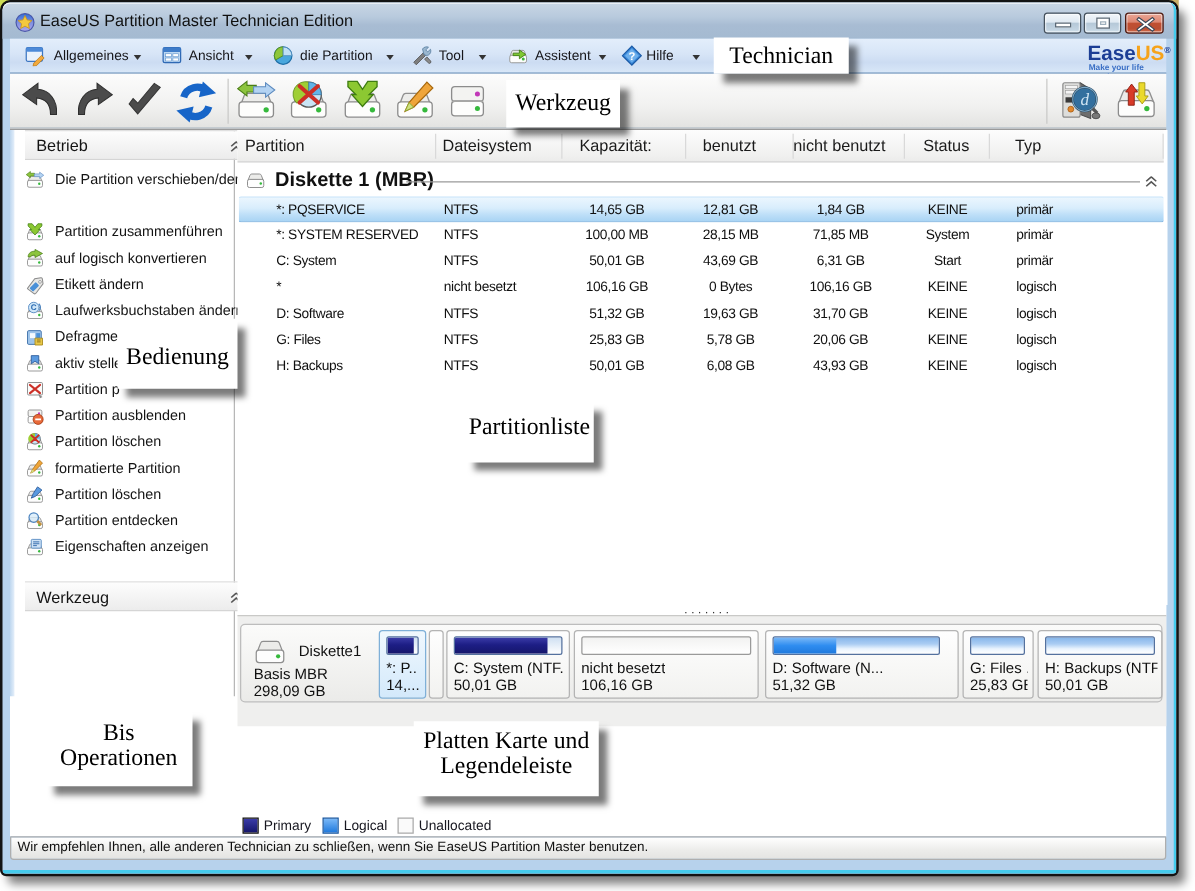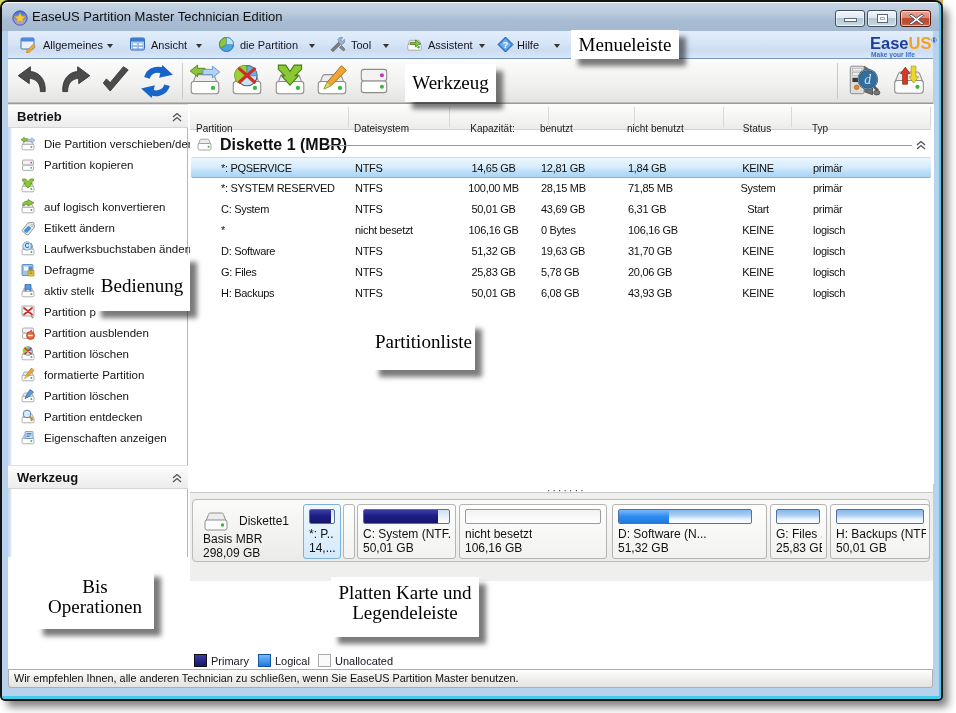--- a/index.html
+++ b/index.html
@@ -28,39 +28,39 @@
 #logo sup{font-size:7px;color:#1c3e95;vertical-align:6px}
 #slogan{position:absolute;left:863px;top:20px;font-size:6.6px;color:#3a6fc5;font-weight:bold}
 
 #toolbar{position:absolute;left:6px;top:57px;width:925px;height:44px;background:linear-gradient(180deg,#fcfcfc 0%,#f1f1f0 60%,#e3e3e1 100%);border-bottom:1px solid #bcbcba}
 .tsep{position:absolute;top:4px;width:1px;height:36px;background:#c9c9c7}
 .tico{position:absolute;top:4px;width:36px;height:36px}
 
 #main{position:absolute;left:6px;top:101px;width:925px;height:566px;background:#fff;border-top:1px solid #9a9a9a}
 #sidebar{position:absolute;left:0;top:0;width:180px;height:453px;background:#fff;border-right:1px solid #b7b7b7}
 #sidebar:before{content:"";position:absolute;left:0;top:0;width:4px;height:453px;background:linear-gradient(90deg,#bed7ef,#ddeaf8 70%,#ffffff)}
-.shead{position:absolute;left:0;width:180px;height:24px;background:linear-gradient(180deg,#fdfdfd,#ececec);border-top:1px solid #e0e0e0;border-bottom:1px solid #d5d5d5;font-size:13px;font-weight:bold;color:#141414;line-height:23px}
+.shead{position:absolute;left:12px;width:180px;height:24px;background:linear-gradient(180deg,#fdfdfd,#ececec);border-top:1px solid #e0e0e0;border-bottom:1px solid #d5d5d5;font-size:13px;font-weight:normal;color:#141414;line-height:23px}
 .shead span{margin-left:9px}
 .srow{position:absolute;left:0;width:180px;height:21px;font-size:11.5px;color:#141414;line-height:21px}
 .srow .lbl{position:absolute;left:36px;white-space:nowrap}
 .sico{position:absolute;left:12px;top:2px;width:16px;height:16px}
 .chev{position:absolute;right:6px;top:8px}
 
 #table{position:absolute;left:182px;top:0;width:744px;height:380px;background:#fff}
 #thead{position:absolute;left:0;top:0;width:741px;height:26px;background:linear-gradient(180deg,#fdfdfd,#f2f2f1 70%,#ececeb);border-bottom:1px solid #d0d0d0}
-.th{position:absolute;top:12px;height:25px;line-height:25px;font-size:10px;color:#1a1a1a}
+.th{position:absolute;top:0;height:25px;line-height:25px;font-size:13px;color:#1a1a1a}
 .thsep{position:absolute;top:3px;width:1px;height:20px;background:#d9d9d9}
 #grow{position:absolute;left:0;top:28px;width:741px;height:26px;font-size:16px;font-weight:bold;color:#111;line-height:26px}
 #gline{position:absolute;left:135px;top:13px;width:587px;height:1px;background:#9a9a9a}
 .trow{position:absolute;left:1px;width:740px;height:21px;line-height:21px;font-size:11px;color:#101010;letter-spacing:-0.3px}
 .c1{position:absolute;left:30px;white-space:nowrap}
 .c2{position:absolute;left:164px}
 .c3{position:absolute;left:255px;width:95px;text-align:center}
-.c4{position:absolute;left:350px;width:87px;text-align:left}
-.c5{position:absolute;left:437px;width:89px;text-align:left}
+.c4{position:absolute;left:350px;width:87px;text-align:center}
+.c5{position:absolute;left:437px;width:89px;text-align:center}
 .c6{position:absolute;left:533px;width:68px;text-align:center}
 .c7{position:absolute;left:622px}
 #selrow{background:linear-gradient(180deg,#ebf6fe 0%,#d8edfc 45%,#bedff8 72%,#a9d4f4 100%);border-top:1px solid #bcdef8;border-bottom:1px solid #7fb4e0;border-radius:2px}
 
 #splitter{position:absolute;left:182px;top:378px;width:743px;height:10px;background:#fff}
 #bottom{position:absolute;left:182px;top:388px;width:743px;height:89px;background:#efefee;border-top:1px solid #c9c9c7}
 #dmap{position:absolute;left:2px;top:6px;width:738px;height:63px;border:1px solid #bdbdbd;border-radius:4px;background:linear-gradient(180deg,#fbfbfa,#ebebe9)}
 .blk{position:absolute;top:4px;height:55px;border:1px solid #b4b4b4;border-radius:3px;background:linear-gradient(180deg,#fefefe,#f2f2f0)}
 .blk .l1{position:absolute;left:5px;top:22px;font-size:12px;color:#111;white-space:nowrap;overflow:hidden}
 .blk .l2{position:absolute;left:5px;top:36px;font-size:12px;color:#111;white-space:nowrap;overflow:hidden}
@@ -256,31 +256,26 @@
             <path d="M1 4 L5 .5 L9 4 M1 8 L5 4.5 L9 8" fill="none" stroke="#555" stroke-width="1.3"></path>
           </svg></div>
       <div class="srow" style="top:30px">
           <svg class="sico" viewBox="0 0 16 16">
             <use href="#sdrv"></use>
             <path d="M1 3.7 L4.3 1.2 L4.3 2.6 L7.6 2.6 L7.6 4.8 L4.3 4.8 L4.3 6.2 Z" fill="#8cc43e" stroke="#4a7d15" stroke-width=".5"></path>
             <path d="M15 4.2 L11.7 1.7 L11.7 3.1 L7.4 3.1 L7.4 5.3 L11.7 5.3 L11.7 6.7 Z" fill="#b4d3f2" stroke="#5e8cc0" stroke-width=".5"></path>
           </svg>
           <span class="lbl">Die Partition verschieben/dere</span>
         </div>
-      <div class="srow" style="top:51px">
-          <svg class="sico" viewBox="0 0 16 16">
-            <use href="#sdrv2"></use>
-          </svg>
-          <span class="lbl">Partition kopieren</span>
-        </div>
       <div class="srow" style="top:72px">
           <svg class="sico" viewBox="0 0 16 16">
             <use href="#sdrv"></use>
             <path d="M2.5 1 L5.7 1 L8 3.8 L10.3 1 L13.5 1 L13.5 2.8 L10.7 5.6 L12.1 5.6 L8 10 L3.9 5.6 L5.3 5.6 L2.5 2.8 Z" fill="#8cc832" stroke="#3f7d12" stroke-width=".6"></path>
           </svg>
+          <span class="lbl">Partition zusammenführen</span>
         </div>
       <div class="srow" style="top:93px">
           <svg class="sico" viewBox="0 0 16 16">
             <use href="#sdrv"></use>
             <path d="M2.5 6.5 C2.5 3.5 5 1.8 8 2 L8 .5 L14 3.8 L8 7 L8 5.2 C5.8 5 4.5 5.8 4.5 6.5 Z" fill="#8cc43e" stroke="#4a7d15" stroke-width=".6"></path>
           </svg>
           <span class="lbl">auf logisch konvertieren</span>
         </div>
       <div class="srow" style="top:114px">
           <svg class="sico" viewBox="0 0 16 16">
@@ -524,18 +519,18 @@
     </div>
     <i class="sw" style="left:186px;top:550px;background:linear-gradient(180deg,#3b3ca8,#15166b);border-color:#111"></i>
       <span class="lgt" style="left:203px;top:551px">Primary</span>
     <i class="sw" style="left:250px;top:550px;background:linear-gradient(180deg,#7ab8f7,#1f79dd);border-color:#1555a0"></i>
       <span class="lgt" style="left:267px;top:551px">Logical</span>
     <i class="sw" style="left:310px;top:550px;background:#fafafa;border-color:#aaa"></i>
       <span class="lgt" style="left:327px;top:551px">Unallocated</span>
   </div>
   <div id="status"><span>Wir empfehlen Ihnen, alle anderen Technician zu schließen, wenn Sie EaseUS Partition Master benutzen.</span></div>
 </div>
-<div class="callout" style="left:571px;top:30px;width:108px;height:29px;line-height:29px">Menueleiste</div>
+<div class="callout" style="left:571px;top:30px;width:108px;height:29px;line-height:29px">Technician</div>
 <div class="callout" style="left:405px;top:64px;width:91px;height:38px;line-height:38px">Werkzeug</div>
 <div class="callout" style="left:94px;top:255px;width:96px;height:56px;line-height:62px">Bedienung</div>
 <div class="callout" style="left:372px;top:322px;width:103px;height:48px;line-height:40px">Partitionliste</div>
 <div class="callout" style="left:36px;top:570px;width:118px;height:59px;padding-top:7px;line-height:20px">Bis<br>Operationen</div>
 <div class="callout" style="left:331px;top:577px;width:148px;height:60px;padding-top:6px;line-height:20px">Platten Karte und<br>Legendeleiste</div>
 
 </body></html>

